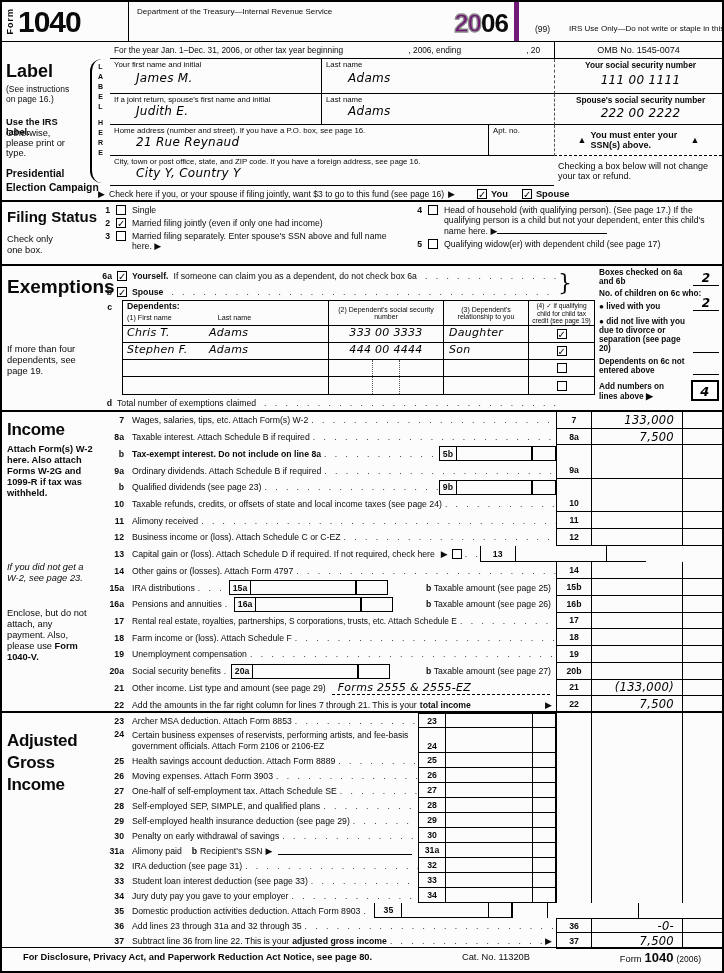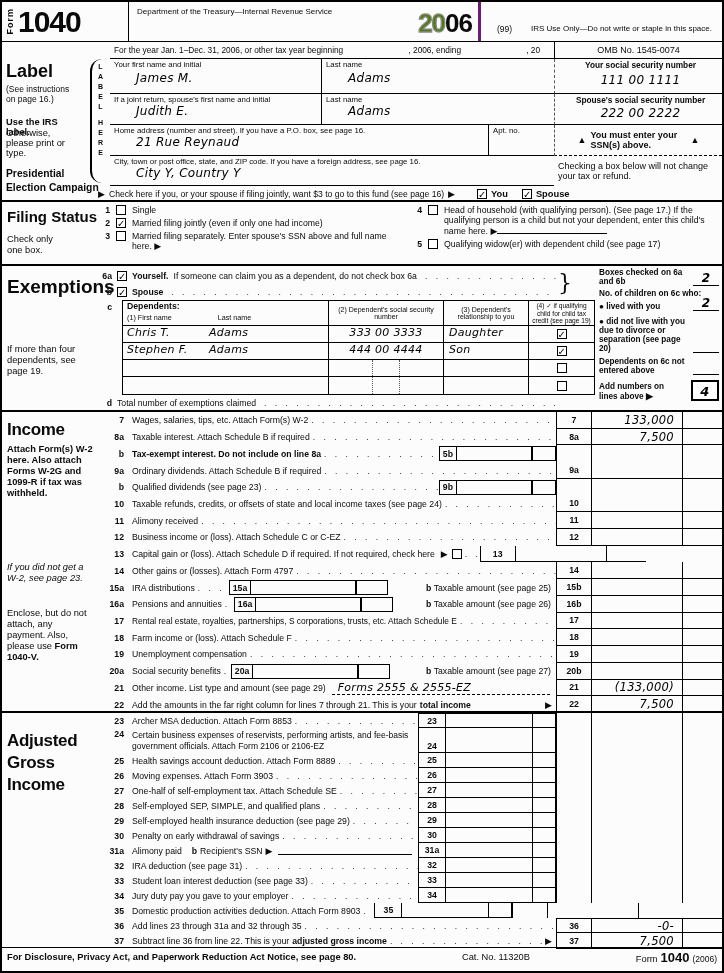--- a/index.html
+++ b/index.html
@@ -17,22 +17,22 @@
   .dots::after{content:". . . . . . . . . . . . . . . . . . . . . . . . . . . . . . . . . . . . . . . . . .";}
   
   .h1{display:flex;height:40px;border-bottom:1.6px solid #000;}
   .h1-form{width:127px;border-right:1px solid #000;display:flex;align-items:center;padding:2px 0 2px 3px;}
   .formword{writing-mode:vertical-rl;transform:rotate(180deg);font-size:9px;font-weight:bold;letter-spacing:1px;}
   .f1040{font-size:30px;font-weight:bold;letter-spacing:-1px;margin-left:3px;}
   .h1-mid{flex:1;position:relative;padding:5px 0 0 8px;}
   .dept{font-size:8px;}
   .htitle{font-size:13.5px;font-weight:bold;margin-top:1px;}
   .year{position:absolute;right:6px;top:6px;font-size:26px;font-weight:bold;letter-spacing:-1px;}
-  .year .outl{color:#4d7c0f;-webkit-text-stroke:1.3px #8a8a8a;}
-  .h1-right{width:244px;border-left:3px solid #701a75;position:relative;font-size:8px;}
+  .year .outl{color:#701a75;-webkit-text-stroke:1.3px #8a8a8a;}
+  .h1-right{width:208px;border-left:5px solid #701a75;position:relative;font-size:8px;}
   .n99{position:absolute;left:16px;top:22px;font-size:8.5px;}
   .irsuse{position:absolute;left:50px;top:22px;width:195px;}
   .h2{display:flex;height:17px;margin-left:108px;border-bottom:1.2px solid #000;font-size:8.3px;align-items:center;}
   .h2 .txt{white-space:nowrap;}
   .h2 .gapf{flex:1;}
   .h2-omb{width:168px;border-left:1.2px solid #000;align-self:stretch;display:flex;align-items:center;justify-content:center;font-size:9px;}
   
   .lsec{position:relative;height:143px;border-bottom:2px solid #000;}
   .side-title{font-size:18px;font-weight:bold;}
   .small{font-size:8.5px;}
@@ -96,21 +96,21 @@
   .samt{width:87px;border-left:1px solid #000;border-bottom:1px solid #000;flex:none;}
   .sct{width:24px;border-left:1px solid #000;border-right:1px solid #000;border-bottom:1px solid #000;flex:none;}
   .btop .sno,.btop .samt,.btop .sct{border-top:1px solid #000;}
   .mtop{border-top:1px solid #000;}
   .sidenote{position:absolute;left:5px;font-size:9.3px;line-height:11px;width:86px;}
   .sectitle{position:absolute;left:5px;font-size:17px;font-weight:bold;letter-spacing:-.3px;}
   .dashu{border-bottom:1.4px dashed #000;padding:0 10px 0 6px;margin-right:6px;}
   .blankline{display:inline-block;border-bottom:1px solid #000;height:9px;}
   .rtri{font-size:9px;font-style:normal;}
   
-  .foot{display:flex;align-items:center;height:18px;padding:0 5px;font-size:9.3px;}
+  .foot{display:flex;align-items:center;height:18px;padding:0 21px;font-size:9.3px;}
 </style>
 </head>
 <body>
 
 <div class="page">
 
   <div class="h1">
     <div class="h1-form">
       <span class="formword">Form</span>
       <span class="f1040">1040</span>

